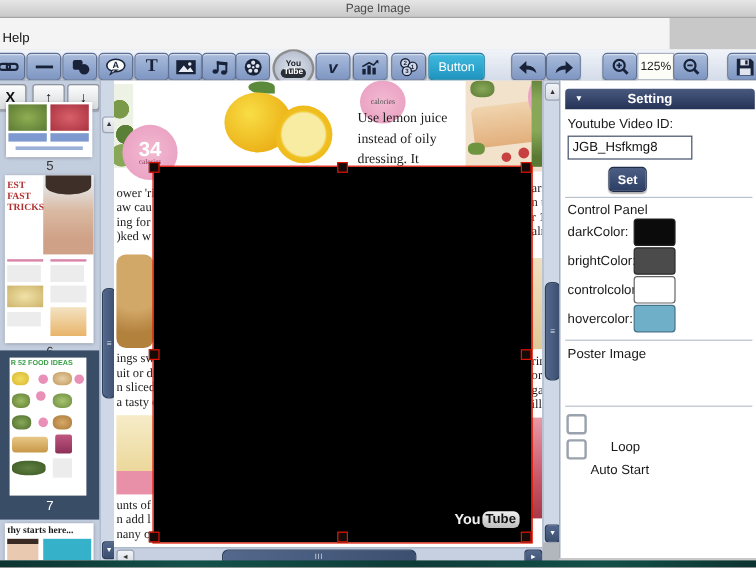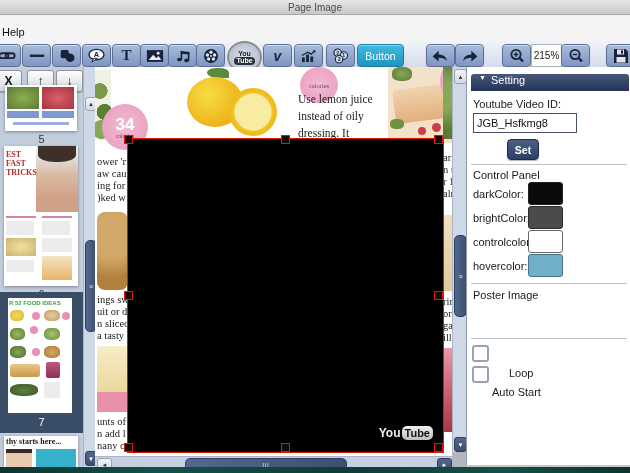--- a/index.html
+++ b/index.html
@@ -6,21 +6,21 @@
   #app{position:relative;width:630px;height:473px;overflow:hidden;
        font-family:"Liberation Sans",sans-serif;background:#c8c8c8;
        -webkit-font-smoothing:antialiased;}
   .abs{position:absolute;}
 
   
   .titlebar{left:0;top:0;width:630px;height:14px;
     background:linear-gradient(#e6e6e6,#c9c9c9);border-bottom:1px solid #a6a6a6;
     display:flex;align-items:center;justify-content:center;
     font-size:10px;color:#4a4a4a;}
-  .menubar{left:0;top:15px;width:630px;height:26px;background:#f4f4f4;
+  .menubar{left:0;top:15px;width:558px;height:26px;background:#f4f4f4;
     border-bottom:1px solid #d6d6d6;}
   .menu-item{position:absolute;left:2px;bottom:3px;font-size:11px;color:#111;}
 
   
   .toolbar{left:0;top:41px;width:630px;height:26px;
     background:linear-gradient(#f1f4f9,#d4dcea);border-bottom:1px solid #97a4ba;}
   .tbtn{position:absolute;top:3px;width:27px;height:21px;border:1px solid #5d7094;
     border-radius:4px;background:linear-gradient(#aabcdc,#7e96c2);
     box-shadow:0 1px 1px rgba(0,0,0,.25), inset 0 1px 0 rgba(255,255,255,.5);
     display:flex;align-items:center;justify-content:center;color:#18233a;}
@@ -83,22 +83,22 @@
 
   
   .hscroll{left:95px;top:456px;width:357px;height:13px;background:#c6d0e0;border-top:1px solid #a9b5c7;}
   .vscroll{left:452px;top:67px;width:14px;height:385px;background:#cfd8e6;
     border-left:1px solid #a9b5c7;border-right:1px solid #a9b5c7;}
   .corner{left:452px;top:452px;width:14px;height:17px;background:#b2b7be;}
 
   
   .panel{left:466px;top:67px;width:164px;height:398px;background:#fff;border-left:1px solid #8d99ad;}
   .panel-header{position:absolute;left:4px;top:7px;right:2px;height:17px;border-radius:3px 3px 0 0;
-    background:linear-gradient(#49597e,#243256);display:flex;
-    color:#fff;font-size:11px;font-weight:normal;}
+    background:linear-gradient(#49597e,#243256);display:flex;align-items:center;
+    color:#fff;font-size:11px;font-weight:bold;gap:32px;}
   .plabel{position:absolute;left:6px;font-size:11px;color:#1a1a1a;}
   .pinput{position:absolute;left:6px;width:96px;height:18px;border:1px solid #44506a;
     background:#fff;font-size:11px;color:#111;padding:0 3px;font-family:"Liberation Sans",sans-serif;}
   .navy-btn{position:absolute;color:#fff;border:1px solid #1f2c4a;
     background:linear-gradient(#4c5e84,#2e3f66);display:flex;align-items:center;
     justify-content:center;box-shadow:0 1px 1px rgba(0,0,0,.3);}
   .hr{position:absolute;left:4px;right:4px;height:1px;background:#b9c1cd;}
   .swatch{position:absolute;left:61px;width:33px;height:21px;border-radius:3px;border:1px solid #333;}
   .cbox{position:absolute;left:5px;width:13px;height:13px;background:#fff;
     border:2px solid #9aa2ad;border-radius:3px;}
@@ -239,21 +239,21 @@
     <div class="tbtn" style="left:502px">
       <span>
           <svg width="16" height="16" viewBox="0 0 16 16">
             <circle cx="7" cy="6.5" r="4.6" fill="none" stroke="#18233a" stroke-width="1.8"></circle>
             <line x1="10.5" y1="10" x2="14" y2="13.5" stroke="#18233a" stroke-width="2.4"></line>
             <line x1="4.8" y1="6.5" x2="9.2" y2="6.5" stroke="#18233a" stroke-width="1.4"></line>
             <line x1="7" y1="4.3" x2="7" y2="8.7" stroke="#18233a" stroke-width="1.4"></line>
           </svg>
         </span>
     </div>
-    <div class="zoom-pct" style="left:531px">215%</div>
+    <div class="zoom-pct" style="left:531px">125%</div>
     <div class="tbtn" style="left:561px">
       <span>
           <svg width="16" height="16" viewBox="0 0 16 16">
             <circle cx="7" cy="6.5" r="4.6" fill="none" stroke="#18233a" stroke-width="1.8"></circle>
             <line x1="10.5" y1="10" x2="14" y2="13.5" stroke="#18233a" stroke-width="2.4"></line>
             <line x1="4.8" y1="6.5" x2="9.2" y2="6.5" stroke="#18233a" stroke-width="1.4"></line>
           </svg>
         </span>
     </div>
     <div class="tbtn" style="left:606px">

